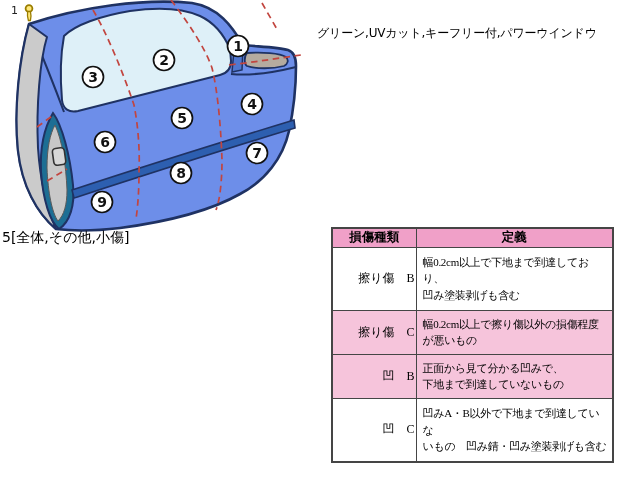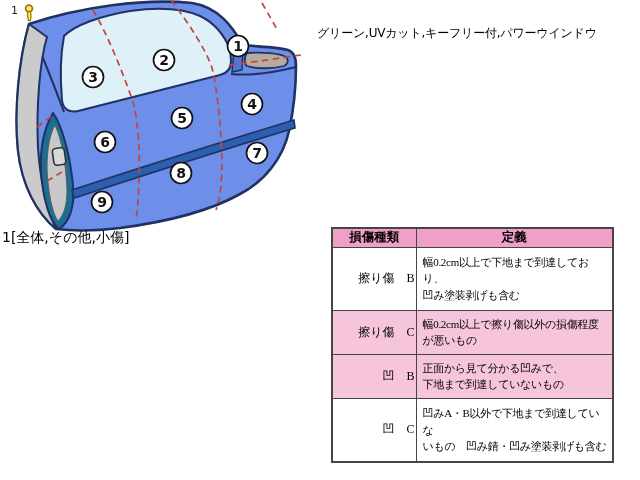--- a/index.html
+++ b/index.html
@@ -117,21 +117,21 @@
       <text x="11" y="14" font-size="11" fill="#222">1</text>
       <g>
         <circle cx="29" cy="8.5" r="3.4" fill="#ffe87a" stroke="#9a7d00" stroke-width="1.8"></circle>
         <path d="M 27.6,11.5 Q 27,16 28.4,20.5 L 30.4,20.5 Q 31.6,16 30.4,11.5 Z" fill="#ffe87a" stroke="#9a7d00" stroke-width="1.3"></path>
       </g>
     </g>
   </svg>
 
   <div class="note-top">グリーン,UVカット,キーフリー付,パワーウインドウ</div>
 
-  <div class="caption">1[全体,その他,小傷]</div>
+  <div class="caption">5[全体,その他,小傷]</div>
 
   <table class="damage-table">
     <colgroup>
         <col style="width:84px">
         <col style="width:197px">
       </colgroup>
     <thead>
       <tr>
         <th>損傷種類</th>
         <th>定義</th>

